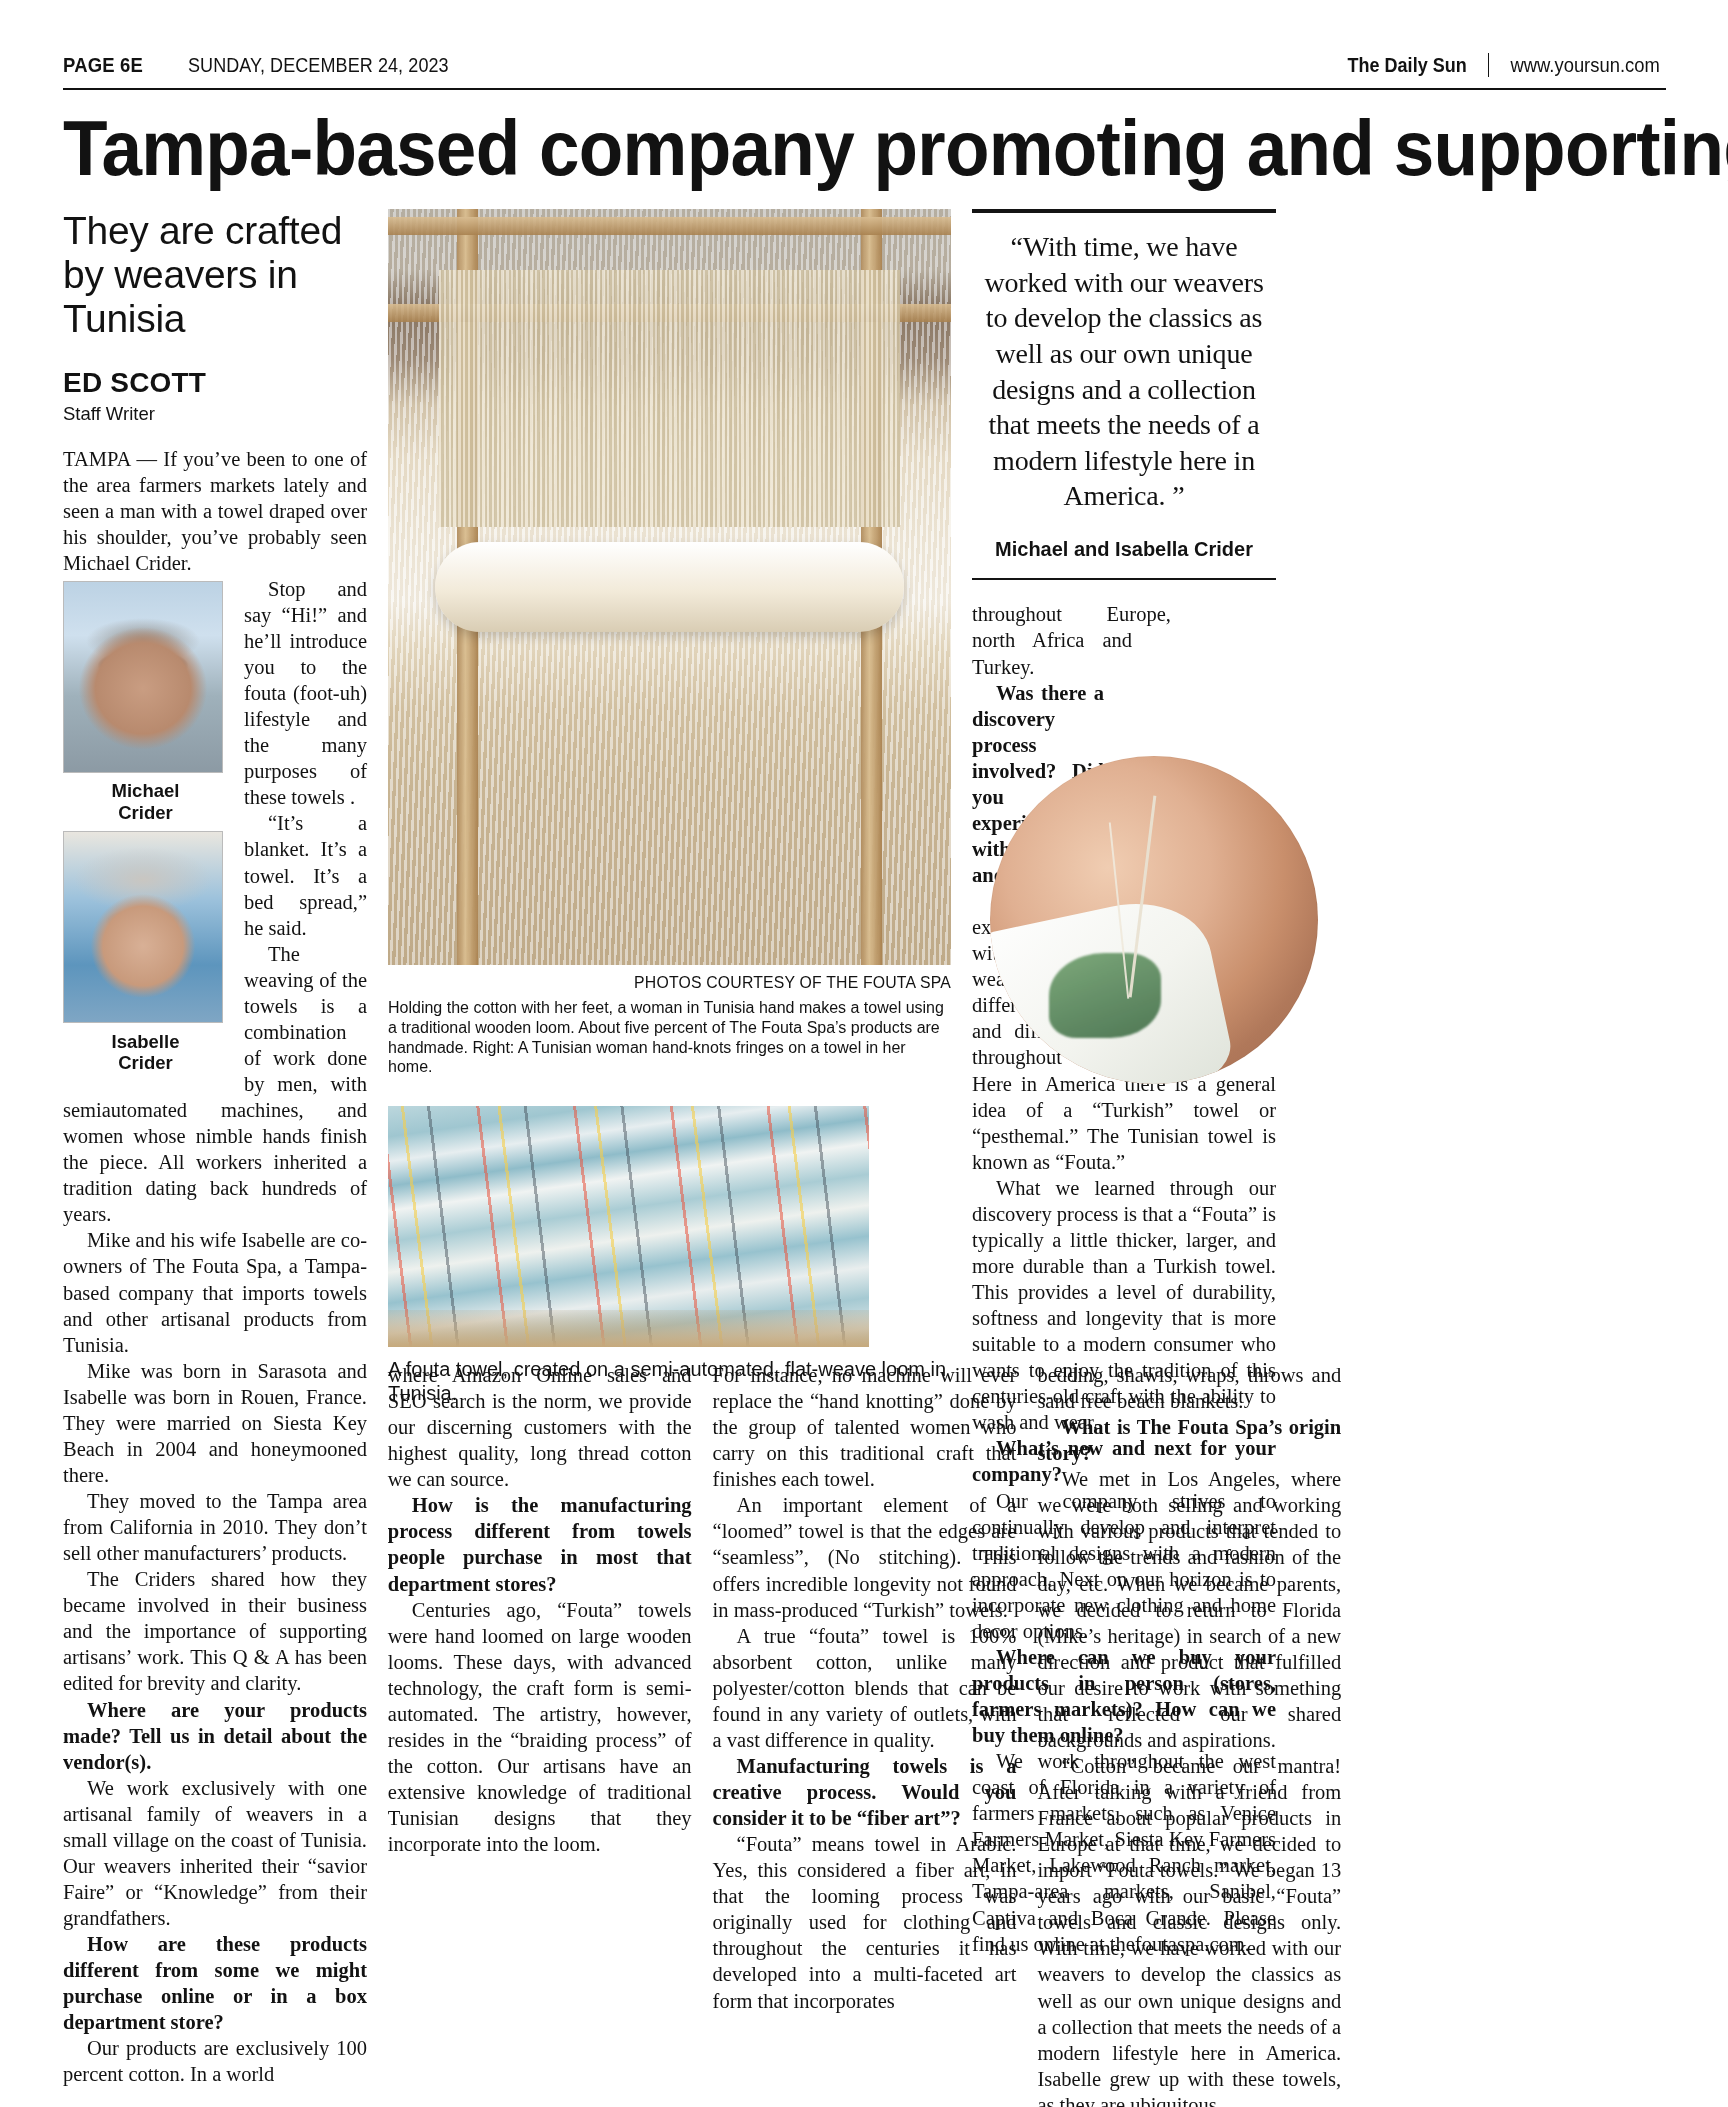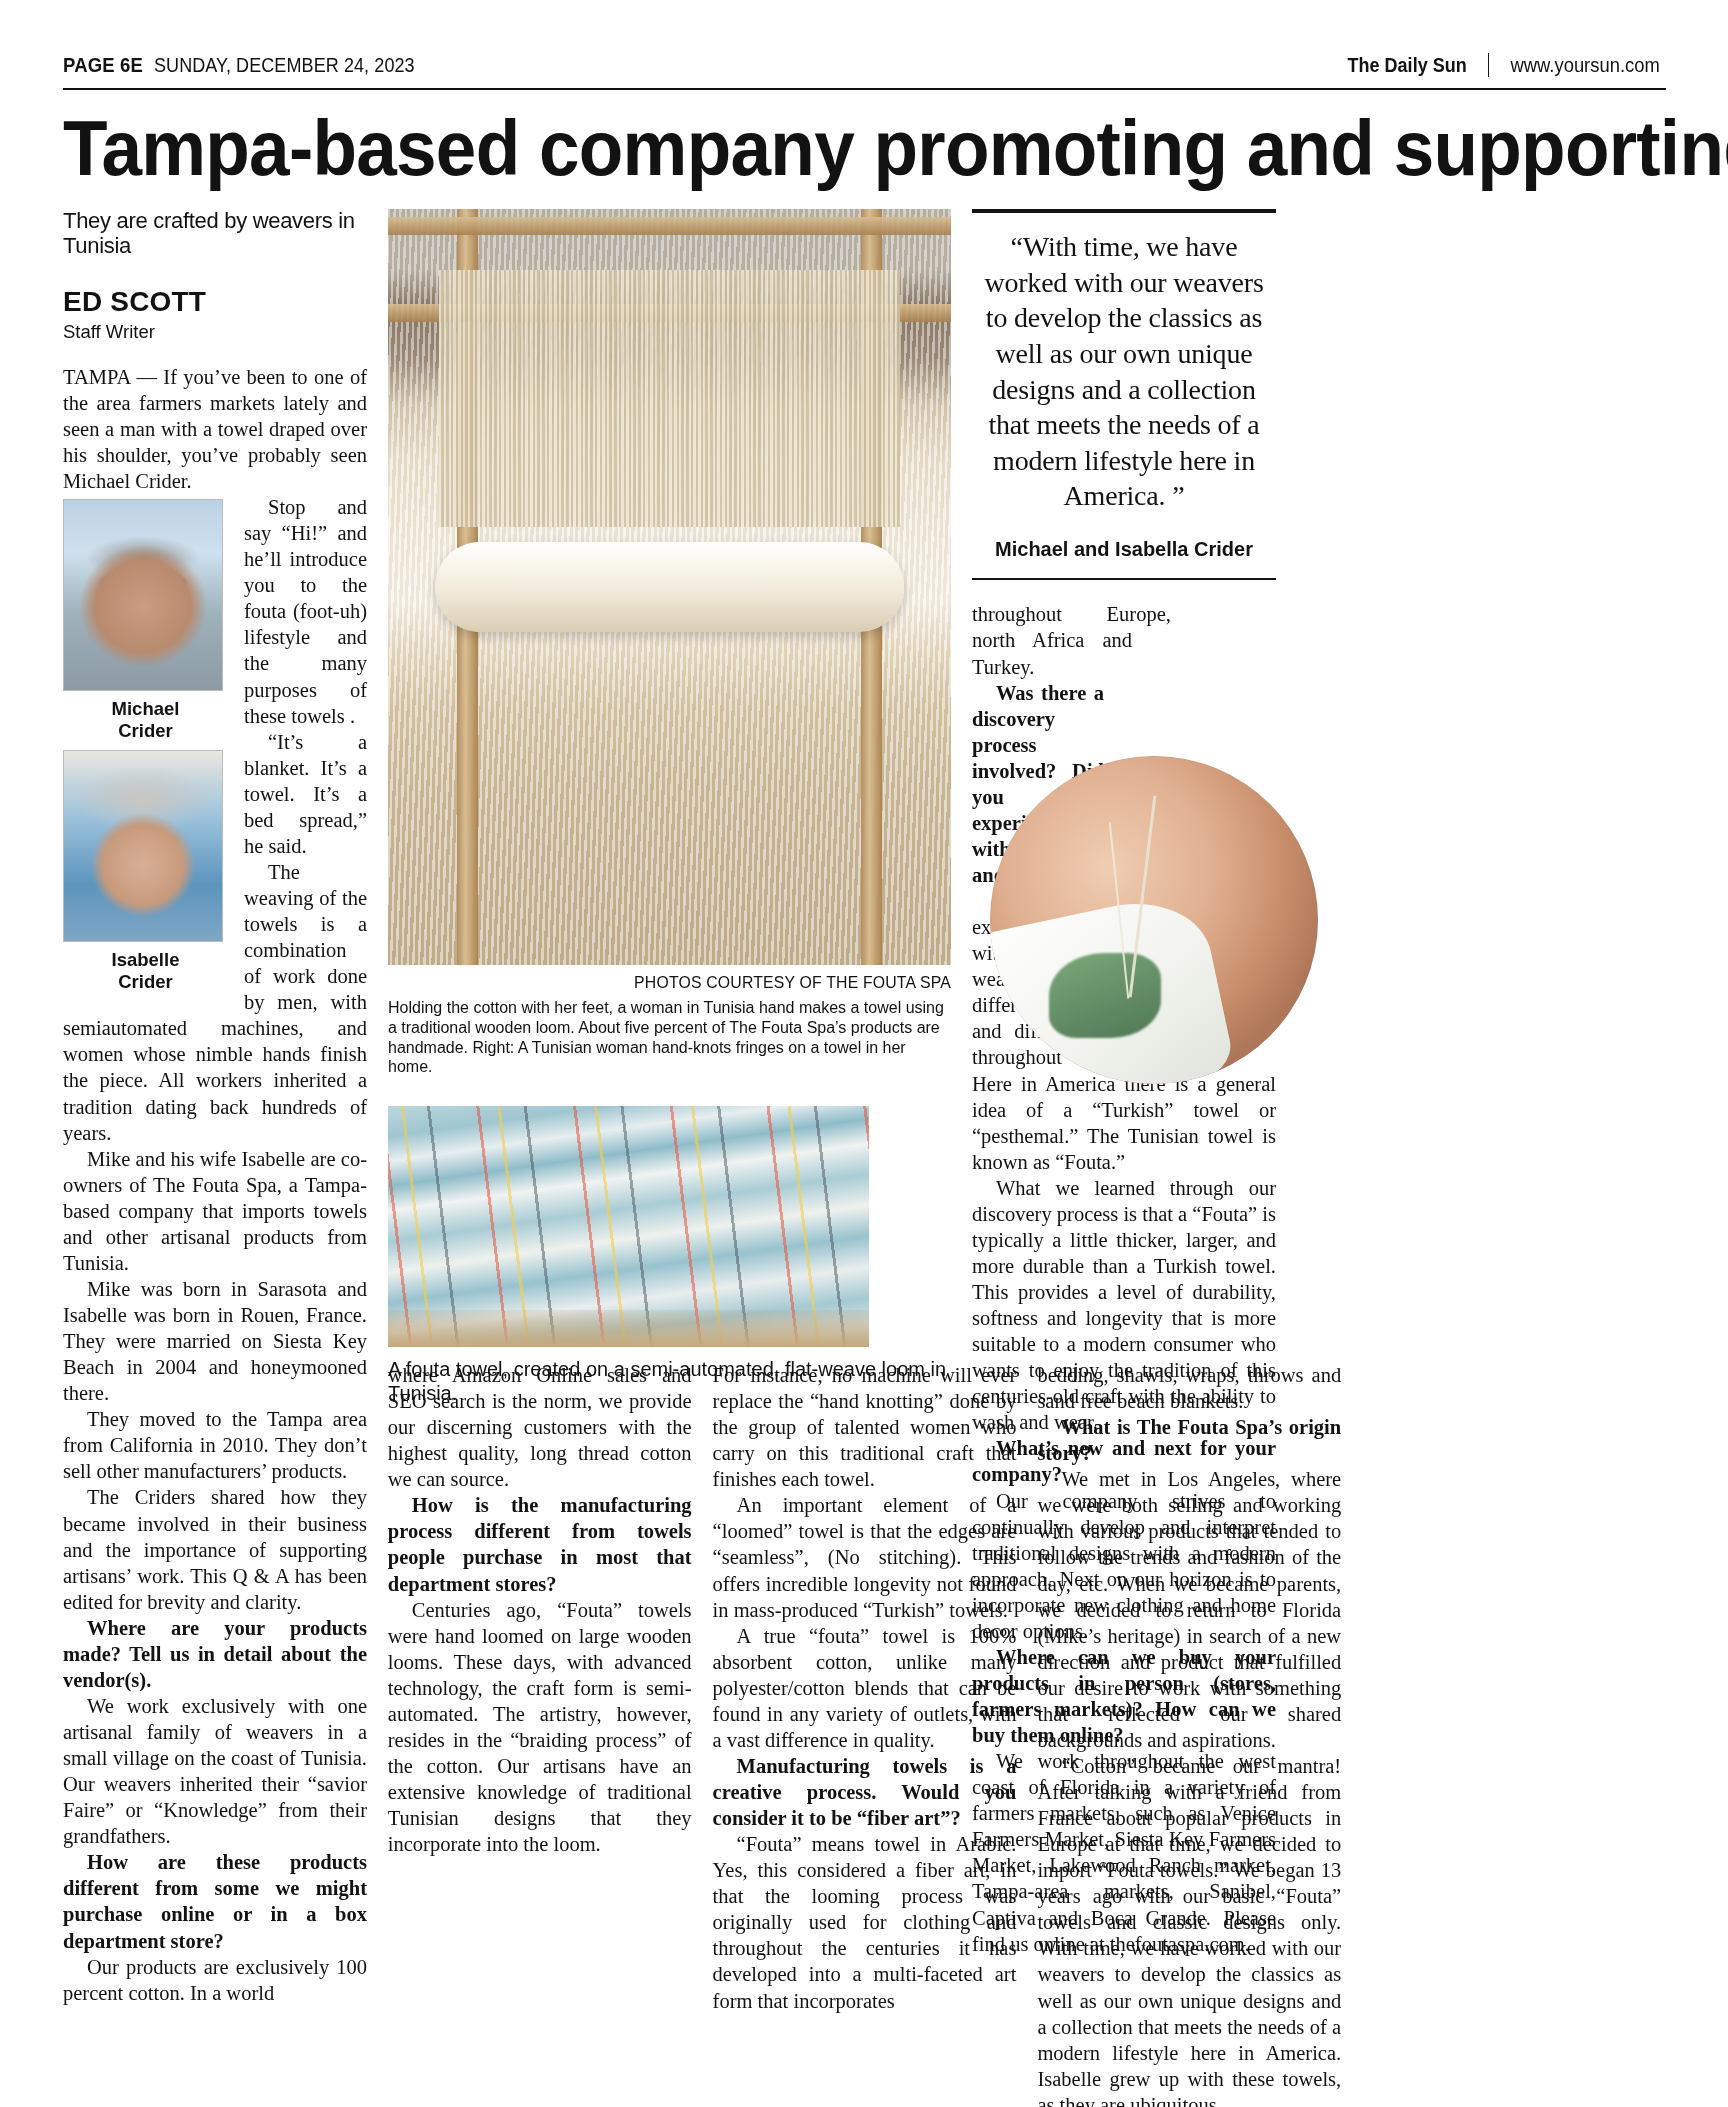--- a/index.html
+++ b/index.html
@@ -13,21 +13,21 @@
     position:relative;width:1729px;height:2108px;
     box-sizing:border-box;
     padding:0 63px;
   }
 
   
   .masthead{
     display:flex;align-items:flex-end;justify-content:space-between;
     padding-top:53px;
   }
-  .mh-left{display:flex;align-items:flex-end;gap:0;
+  .mh-left{display:flex;align-items:flex-end;gap:34px;
     font-family:"Liberation Sans", sans-serif;}
   .mh-page{font-weight:bold;font-size:21px;letter-spacing:0.2px;
     transform:scaleX(.88);transform-origin:left bottom;}
   .mh-date{font-size:20px;letter-spacing:0.1px;transform:scaleX(.9);transform-origin:left bottom;}
   .mh-right{display:flex;align-items:center;gap:14.5px;
     font-family:Liberation Sans, sans-serif;font-size:20px;}
   .mh-paper{font-weight:bold;transform:scaleX(.9);}
   .mh-rule-v{width:1.6px;height:24px;background:#151515;}
   .mh-url{transform:scaleX(.92);}
   .mh-hr{border:0;border-top:2.4px solid #111;margin:11.3px 0 0 0;}
@@ -61,21 +61,21 @@
     text-indent:24px;
     margin:0;
     font-size:20.5px;
     line-height:1.272;
   }
   .gap-before{margin-top:21px;}
 
   
   .kicker{
     font-family:"Liberation Sans", sans-serif;
-    font-size:22px;line-height:1.12;font-weight:normal;
+    font-size:39px;line-height:1.12;font-weight:normal;
     letter-spacing:-0.3px;
     margin:0 0 27px 0;
   }
   .byline-name{
     font-family:"Liberation Sans", sans-serif;
     font-weight:bold;font-size:28px;letter-spacing:0.2px;margin:0;
   }
   .byline-role{
     font-family:"Liberation Sans", sans-serif;
     font-size:18.5px;margin:3.2px 0 21px 0;

